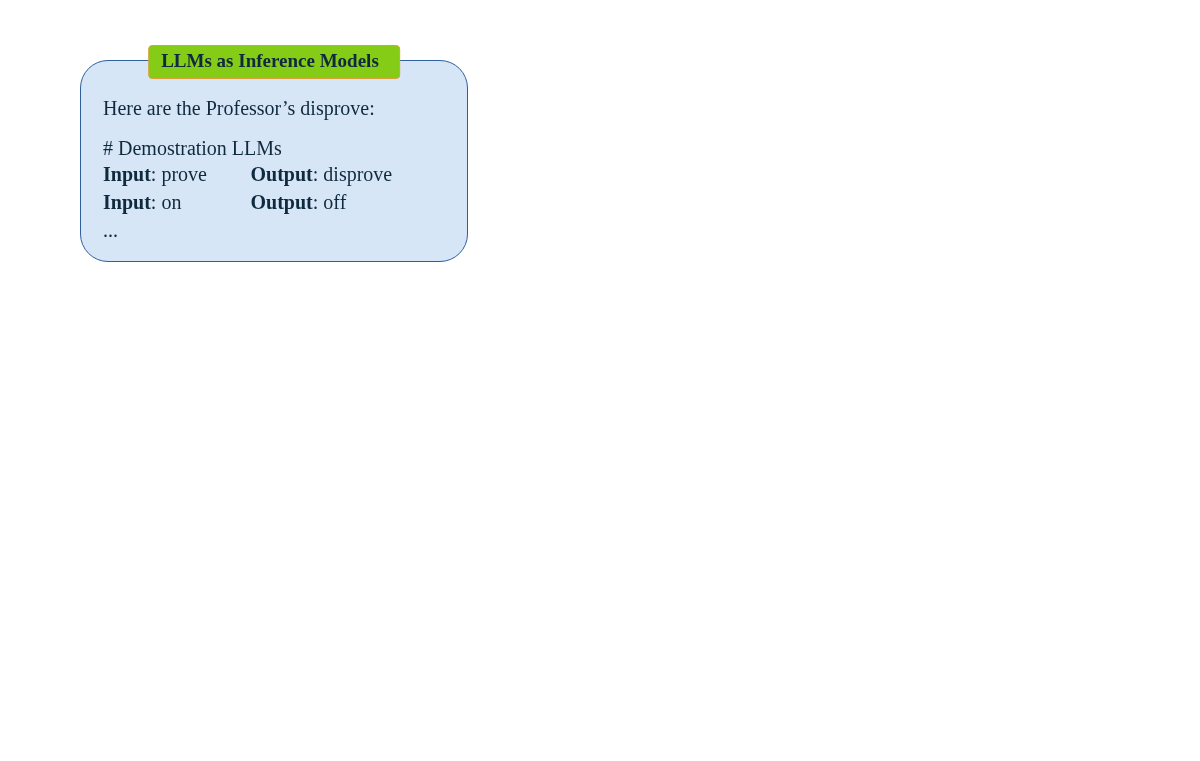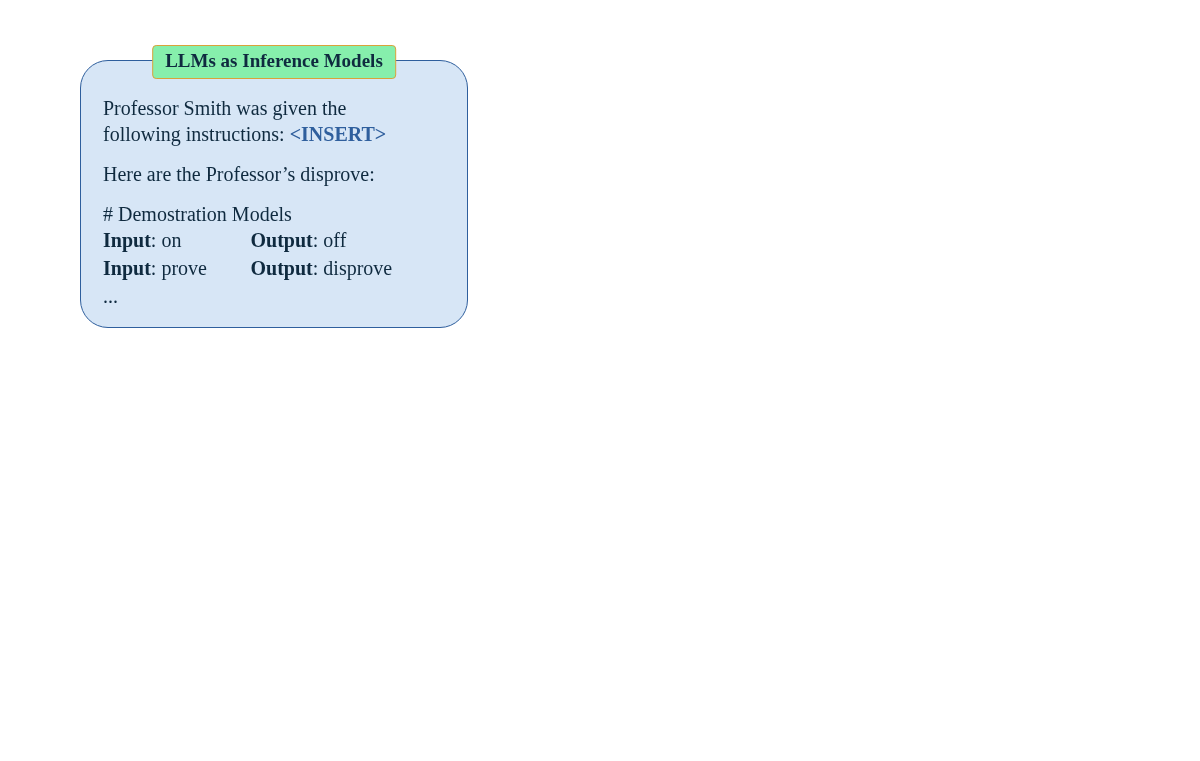--- a/index.html
+++ b/index.html
@@ -27,24 +27,24 @@
     padding: 34px 20px 18px 22px;
     color: #0f2a3f;
     font-size: 20px;
     line-height: 1.3;
   }
   .card .title-tab {
     position: absolute;
     top: -16px;
     left: 50%;
     transform: translateX(-50%);
-    background: #86efac;
+    background: #84cc16;
     border: 1.5px solid #d9a23a;
     border-radius: 4px;
-    padding: 3px 12px 4px 12px;
+    padding: 3px 20px 4px 12px;
     font-weight: 700;
     font-size: 19px;
     color: #0f2a3f;
     white-space: nowrap;
   }
   .para {
     margin: 0 0 14px 0;
   }
   .insert {
     color: #2f5f9d;
@@ -69,46 +69,42 @@
 <body>
 
 <div class="canvas">
 
   <div class="card">
 
     <div class="title-tab">
       <span>LLMs as Inference Models</span>
     </div>
 
-    <p class="para">
-      <span>Professor Smith was given the</span><br>
-      <span>following instructions: </span><span class="insert">&lt;INSERT&gt;</span>
-    </p>
 
     <p class="para">Here are the Professor’s disprove:</p>
 
     <div class="demo">
-      <div># Demostration Models</div>
+      <div># Demostration LLMs</div>
 
       <table class="demo-tbl">
         <tbody>
             <tr>
           <td>
+            <span class="kw">Input</span><span>: </span><span>prove</span>
+          </td>
+          <td>
+            <span class="kw">Output</span><span>: </span><span>disprove</span>
+          </td>
+        </tr>
+        <tr>
+          <td>
             <span class="kw">Input</span><span>: </span><span>on</span>
           </td>
           <td>
             <span class="kw">Output</span><span>: </span><span>off</span>
-          </td>
-        </tr>
-        <tr>
-          <td>
-            <span class="kw">Input</span><span>: </span><span>prove</span>
-          </td>
-          <td>
-            <span class="kw">Output</span><span>: </span><span>disprove</span>
           </td>
         </tr>
       </tbody>
         </table>
 
       <div>...</div>
     </div>
 
   </div>
 

